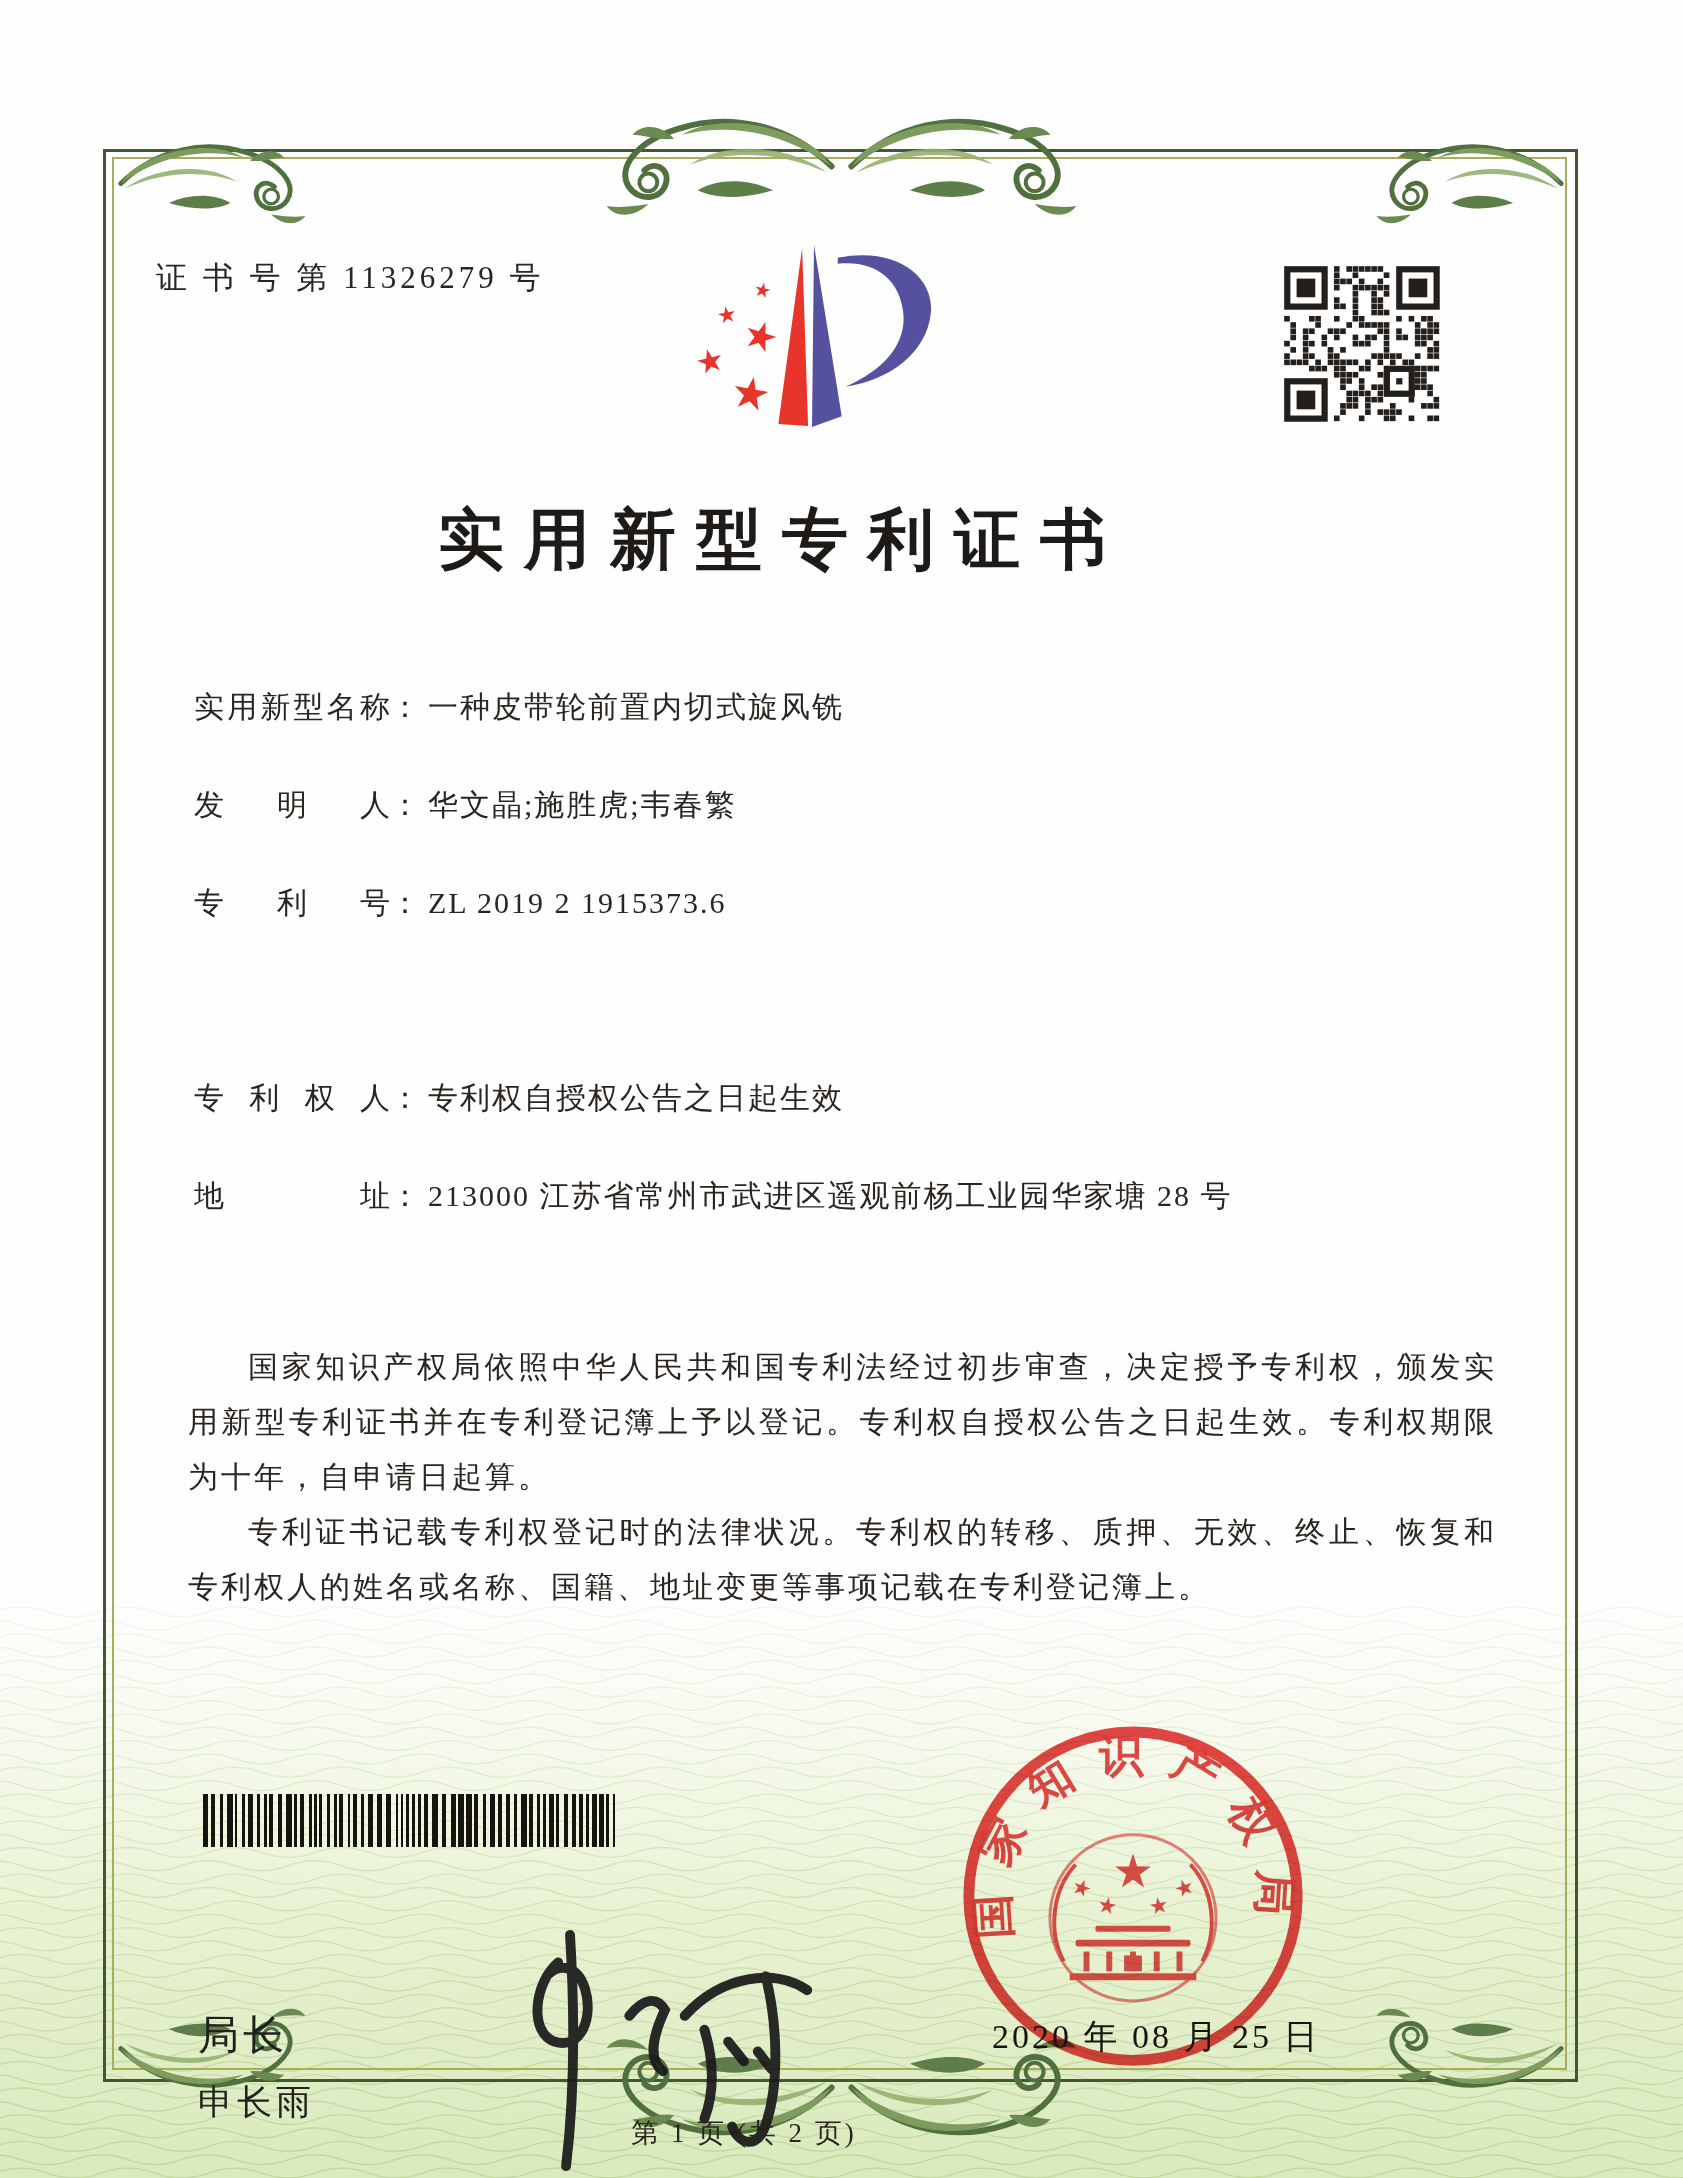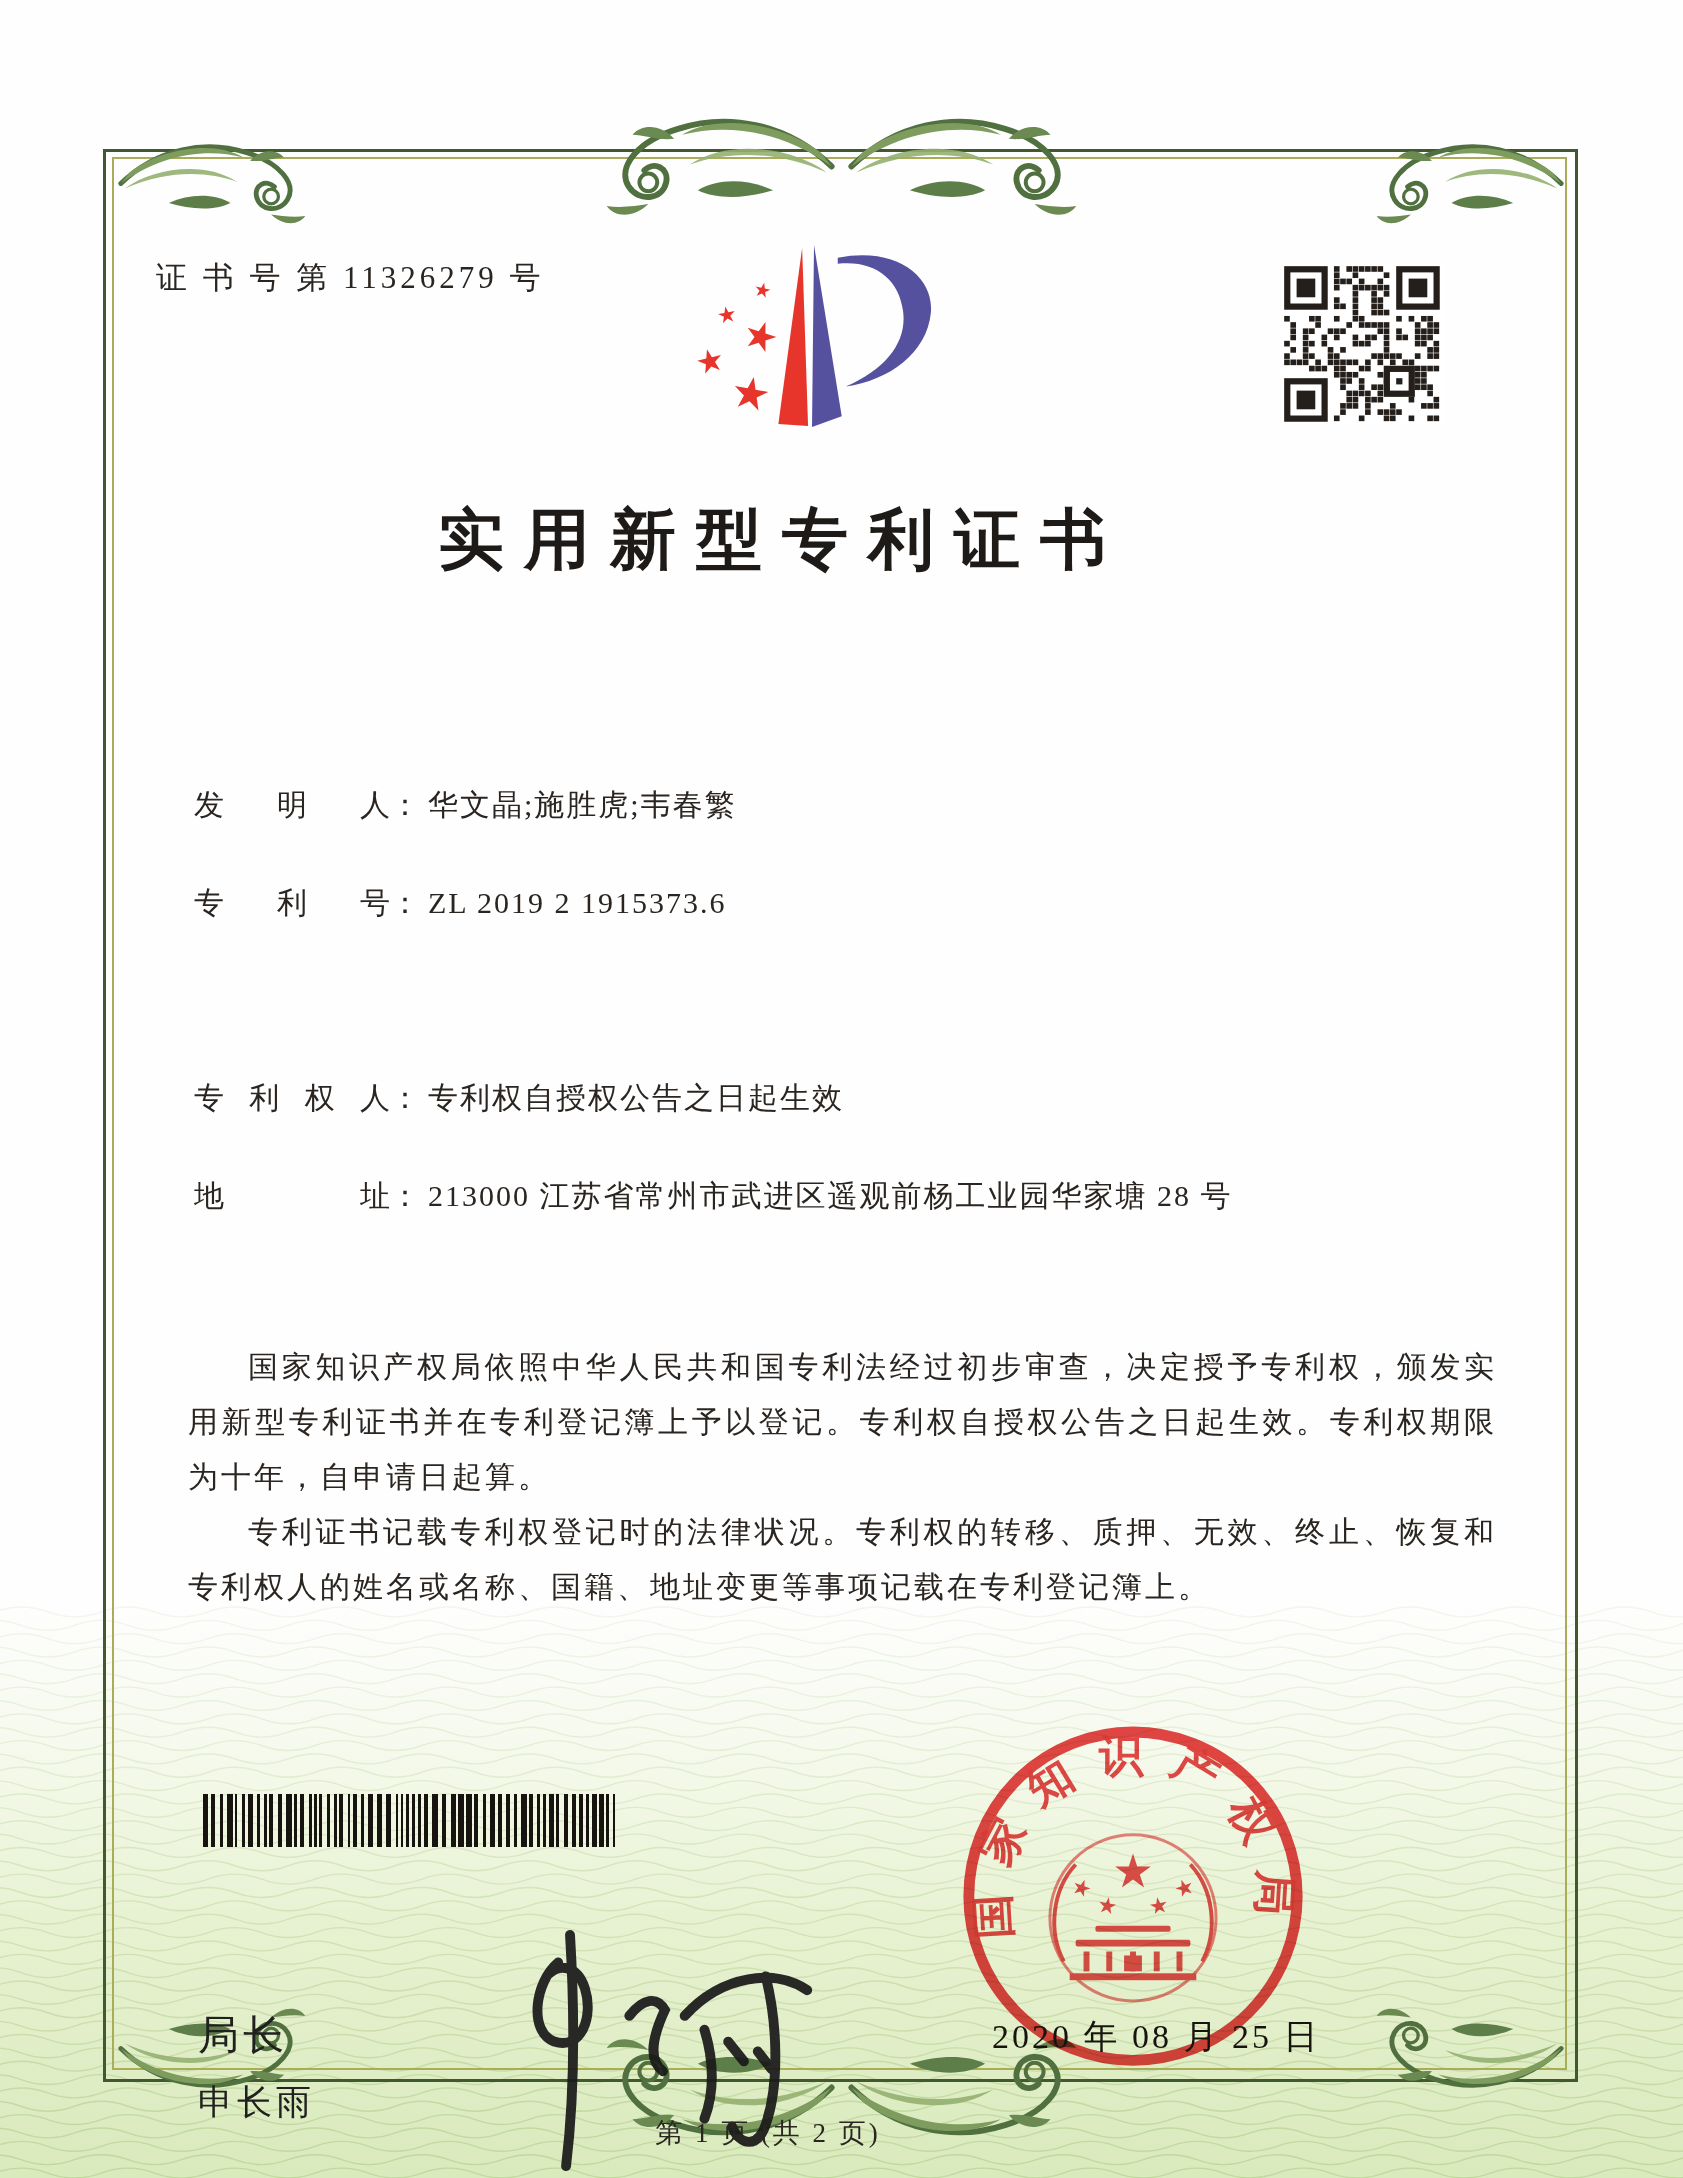--- a/index.html
+++ b/index.html
@@ -50,21 +50,21 @@
            font-family:"Liberation Sans","DejaVu Sans",sans-serif;font-weight:500;color:#20201e;}
   .officer-name{position:absolute;left:198px;top:2079px;font-size:35px;letter-spacing:4px;
            font-family:"Liberation Sans","DejaVu Sans",sans-serif;font-weight:500;color:#20201e;}
 
   .signature{position:absolute;left:463px;top:1921px;}
 
   .seal{position:absolute;left:953px;top:1716px;mix-blend-mode:multiply;}
   .seal-date{position:absolute;left:992px;top:2014px;font-size:34px;letter-spacing:3px;
              color:#17130e;z-index:3;}
 
-  .footer{position:absolute;left:768px;top:2115px;transform:translateX(-50%);
+  .footer{position:absolute;left:744px;top:2115px;transform:translateX(-50%);
           font-size:27px;letter-spacing:3px;white-space:nowrap;}
 </style>
 </head>
 <body>
 
 <div class="page">
 
   <div class="waves">
     <svg id="waves-svg" width="1683" height="574" viewBox="0 0 1700 580">
         <defs>
@@ -404,20 +404,23 @@
       <rect x="3.2" y="116.6" width="44.1" height="44.1" fill="#241f1a"></rect>
       <rect x="9.5" y="122.9" width="31.5" height="31.5" fill="#ffffff"></rect>
       <rect x="15.8" y="129.2" width="18.9" height="18.9" fill="#241f1a"></rect>
       <rect x="104" y="104" width="31.5" height="31.5" fill="#241f1a"></rect>
       <rect x="110.3" y="110.3" width="18.9" height="18.9" fill="#ffffff"></rect>
       <rect x="116.6" y="116.6" width="6.3" height="6.3" fill="#241f1a"></rect>
     </svg>
 
   <div class="title">实用新型专利证书</div>
 
+  <div class="row r1">
+    <span class="lbl">实用新型名称</span><span class="cl">：</span><span class="val">一种皮带轮前置内切式旋风铣</span>
+  </div>
   <div class="row r2">
     <span class="lbl">发明人</span><span class="cl">：</span><span class="val">华文晶;施胜虎;韦春繁</span>
   </div>
   <div class="row r3">
     <span class="lbl">专利号</span><span class="cl">：</span><span class="val">ZL 2019 2 1915373.6</span>
   </div>
   <div class="row r5">
     <span class="lbl">专利权人</span><span class="cl">：</span><span class="val">专利权自授权公告之日起生效</span>
   </div>
   <div class="row r6">

